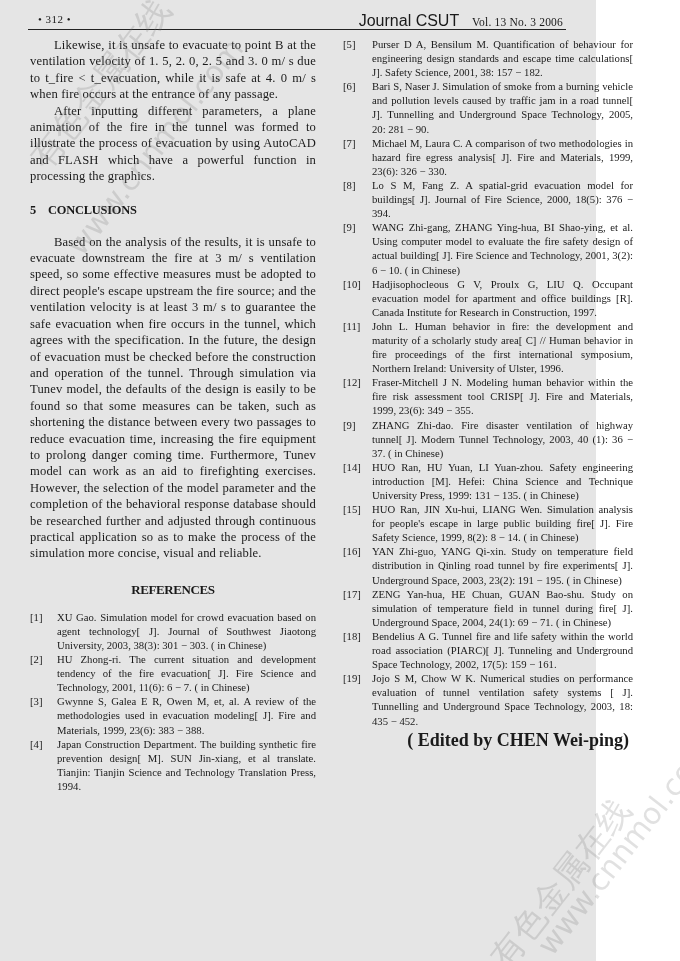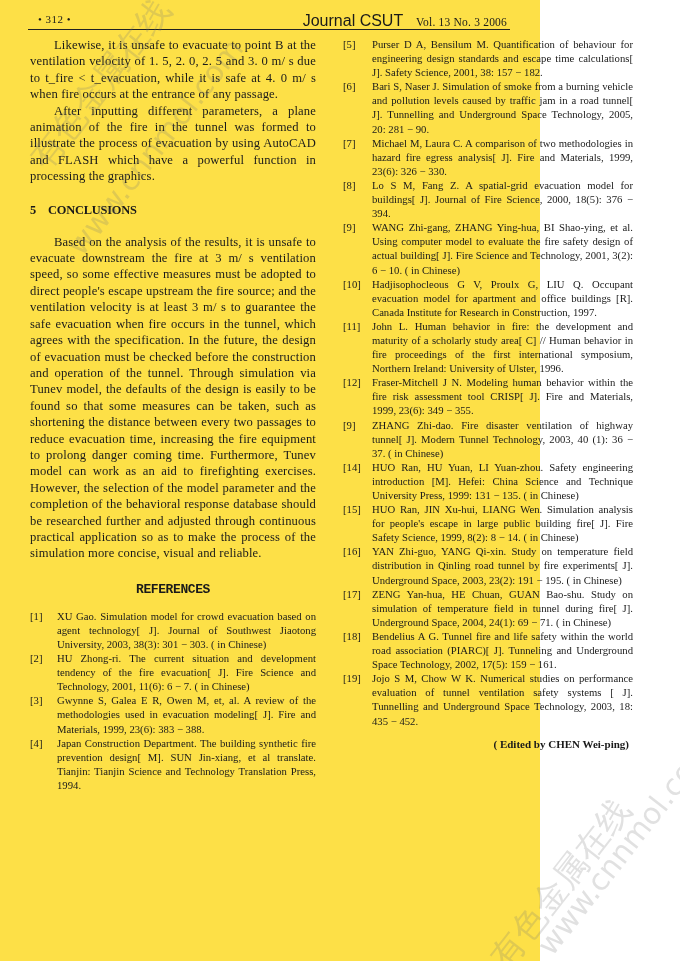--- a/index.html
+++ b/index.html
@@ -1,36 +1,36 @@
 <!DOCTYPE html>
 <html><head>
 <meta charset="utf-8">
 <style>
   html, body { margin: 0; padding: 0; background: #ffffff; }
   body { width: 680px; height: 961px; position: relative; overflow: hidden;
          font-family: "Liberation Serif", serif; color: #1a1a1a; }
-  .page { position: absolute; left: 0; top: 0; width: 540px; height: 961px; background: #fde047; }
+  .page { position: absolute; left: 0; top: 0; width: 596px; height: 961px; background: #e5e5e5; }
   .header { position: absolute; left: 28px; right: 30px; top: 9px; height: 20px;
             border-bottom: 1px solid #222; }
   .page-num { position: absolute; left: 10px; top: 4px; font-size: 11px; letter-spacing: 0.5px; }
   .journal { position: absolute; right: 3px; top: 3px; font-size: 11.5px; }
   .journal .jname { font-family: "Liberation Sans", sans-serif; font-size: 16px; margin-right: 10px; }
   .journal .jvol { letter-spacing: 0.2px; }
   .col { position: absolute; top: 37px; }
   .col-left { left: 30px; width: 286px; }
   .col-right { left: 343px; width: 290px; }
   p.body { margin: 0; font-size: 12.6px; line-height: 16.4px; text-align: justify; text-indent: 24px; letter-spacing: 0.15px; }
   h2.sec { margin: 0; font-size: 12.4px; font-weight: bold; letter-spacing: -0.2px; }
   h2.sec .num { margin-right: 12px; }
-  .refs-title { text-align: center; font-weight: bold; font-size: 13px; letter-spacing: -0.4px; margin: 0; font-family: Liberation Mono, monospace; }
+  .refs-title { text-align: center; font-weight: bold; font-size: 13px; letter-spacing: -0.4px; margin: 0; }
   .ref { display: flex; font-size: 10.7px; line-height: 14.1px; }
   .ref .rn { width: 27px; flex: 0 0 27px; }
   .ref .rt { flex: 1; text-align: justify; }
   .col-right .ref .rn { width: 29px; flex: 0 0 29px; }
-  .edited { text-align: right; font-weight: bold; font-size: 11px; margin-top: 10px; padding-right: 4px; }
+  .edited { text-align: right; font-weight: bold; font-size: 18px; margin-top: 2px; padding-right: 4px; }
   .watermark { position: absolute; color: rgba(120,120,120,0.22); font-family: "DejaVu Sans", sans-serif;
                transform-origin: left top; pointer-events: none; white-space: nowrap; }
 </style>
 </head>
 <body>
 
 <div class="page">
 
   <div class="header">
     <span class="page-num">• 312 •</span>

